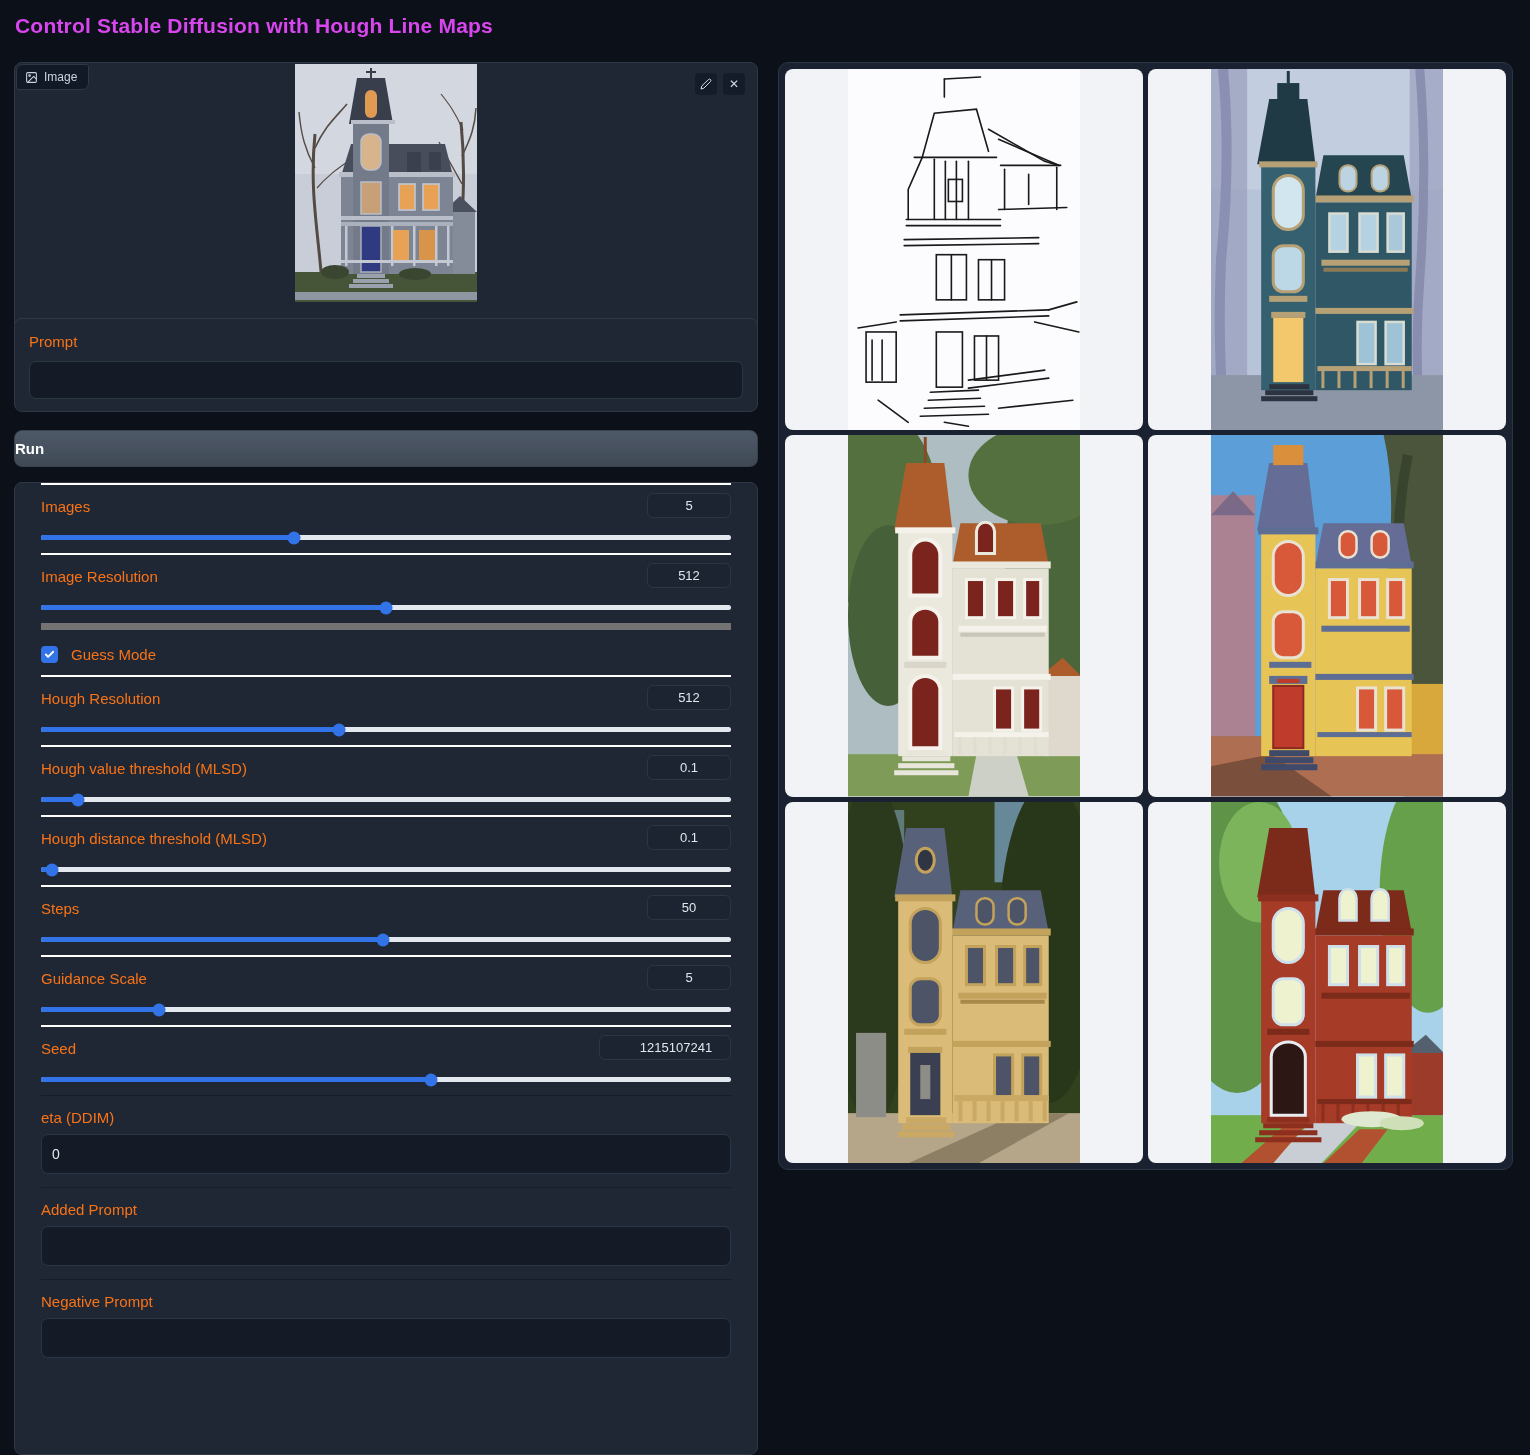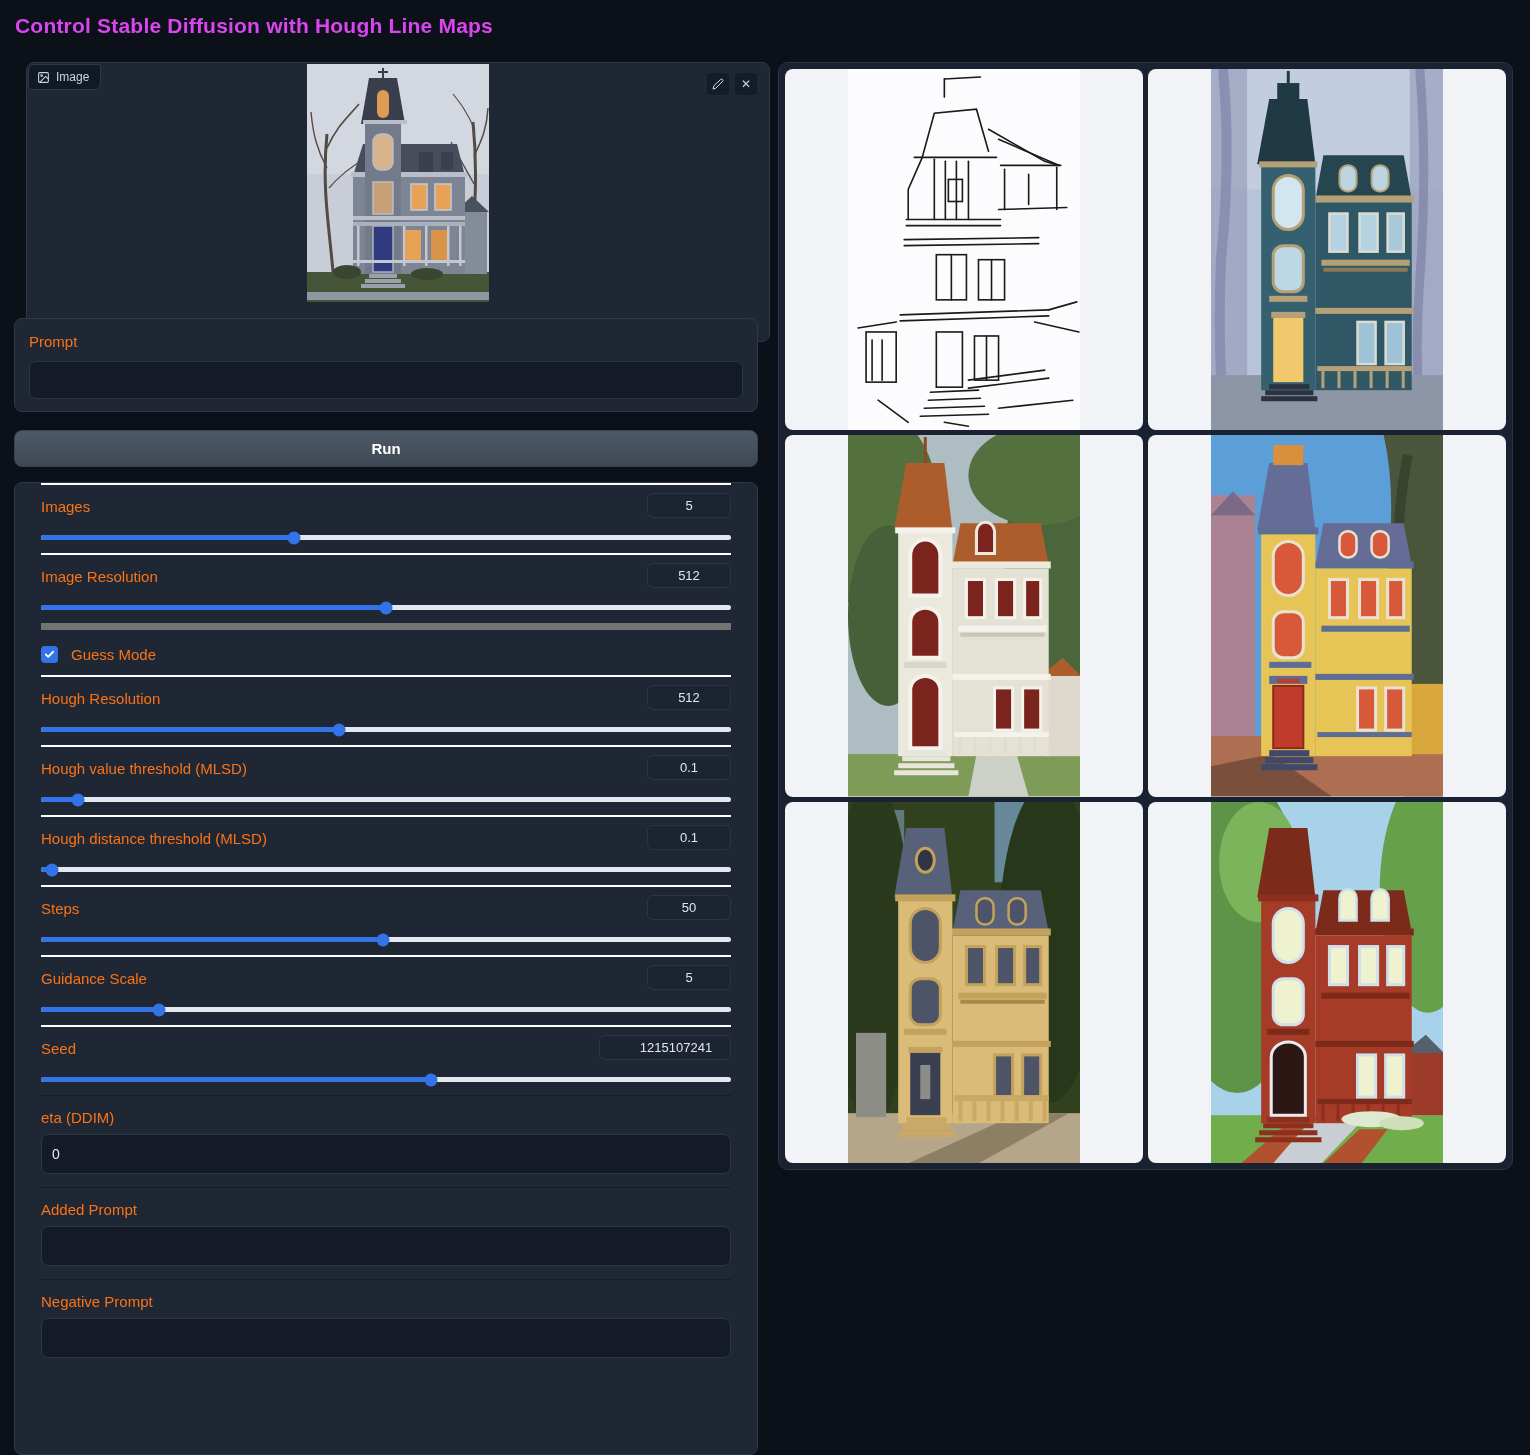--- a/index.html
+++ b/index.html
@@ -8,21 +8,21 @@
     font-family:"Liberation Sans",sans-serif; position:relative; }
 
   .title { position:absolute; left:15px; top:14px; font-size:21px; font-weight:700;
     color:#d946ef; letter-spacing:.2px; }
 
   .panel { position:absolute; left:14px; width:744px;
     background:var(--panel-bg,#1f2734); border:1px solid var(--panel-border,#2e3846);
     border-radius:8px; }
 
   
-  .image-panel { top:62px; height:280px;margin-left:12px; }
+  .image-panel { top:62px; height:280px; }
   .image-tab { position:absolute; top:1px; left:1px; display:flex; align-items:center; gap:6px;
     padding:5px 11px 5px 8px; background:#121926; border:1px solid #2e3846;
     border-radius:7px 3px 7px 3px; color:#ccd3de; font-size:12px; z-index:3; }
   .image-actions { position:absolute; top:10px; right:12px; display:flex; gap:6px; z-index:3; }
   .icon-btn { width:22px; height:22px; border-radius:4px; background:#141c29;
     display:flex; align-items:center; justify-content:center; color:#cfd6e0;
     font-size:12px; cursor:pointer; }
   .input-image-wrap { position:absolute; top:1px; left:50%; transform:translateX(-50%);
     width:182px; height:238px; overflow:hidden; }
   .input-image-wrap svg { display:block; }
@@ -33,21 +33,21 @@
   .prompt-panel .field-label { position:absolute; top:14px; left:14px; }
   .text-box { position:absolute; left:14px; right:14px; background:#141b26;
     border:1px solid #2b3645; border-radius:7px; color:#e6eaf0; font-size:14px;
     font-family:"Liberation Sans",sans-serif; resize:none; padding:7px 10px; }
   .prompt-panel .text-box { top:42px; height:38px; }
 
   
   .run-button { position:absolute; left:14px; top:430px; width:744px; height:37px;
     border:1px solid #39424f; border-radius:8px;
     background:linear-gradient(#4e5967,#3f4956);
-    color:#ffffff; font-size:15px; font-weight:700; text-align:center; line-height:35px;
+    color:#ffffff; font-size:15px; font-weight:700; text-align:left; line-height:35px;
     cursor:pointer; font-family:"Liberation Sans",sans-serif; }
 
   
   .advanced-panel { top:482px; height:973px; overflow:hidden; }
   .acc-header { position:relative; height:46px; cursor:pointer; }
   .acc-header .field-label { position:absolute; left:14px; top:15px; font-size:15px; color:#e8ecf2; }
   .acc-arrow { position:absolute; right:16px; top:13px; color:#e4e9f0; font-size:13px; }
   .row { position:relative; height:70px; margin:0 26px; border-top:2px solid #ffffff; }
   .row .field-label { position:absolute; left:0; top:13px; }
   .num-box { position:absolute; right:0; top:8px; width:84px; height:25px;

